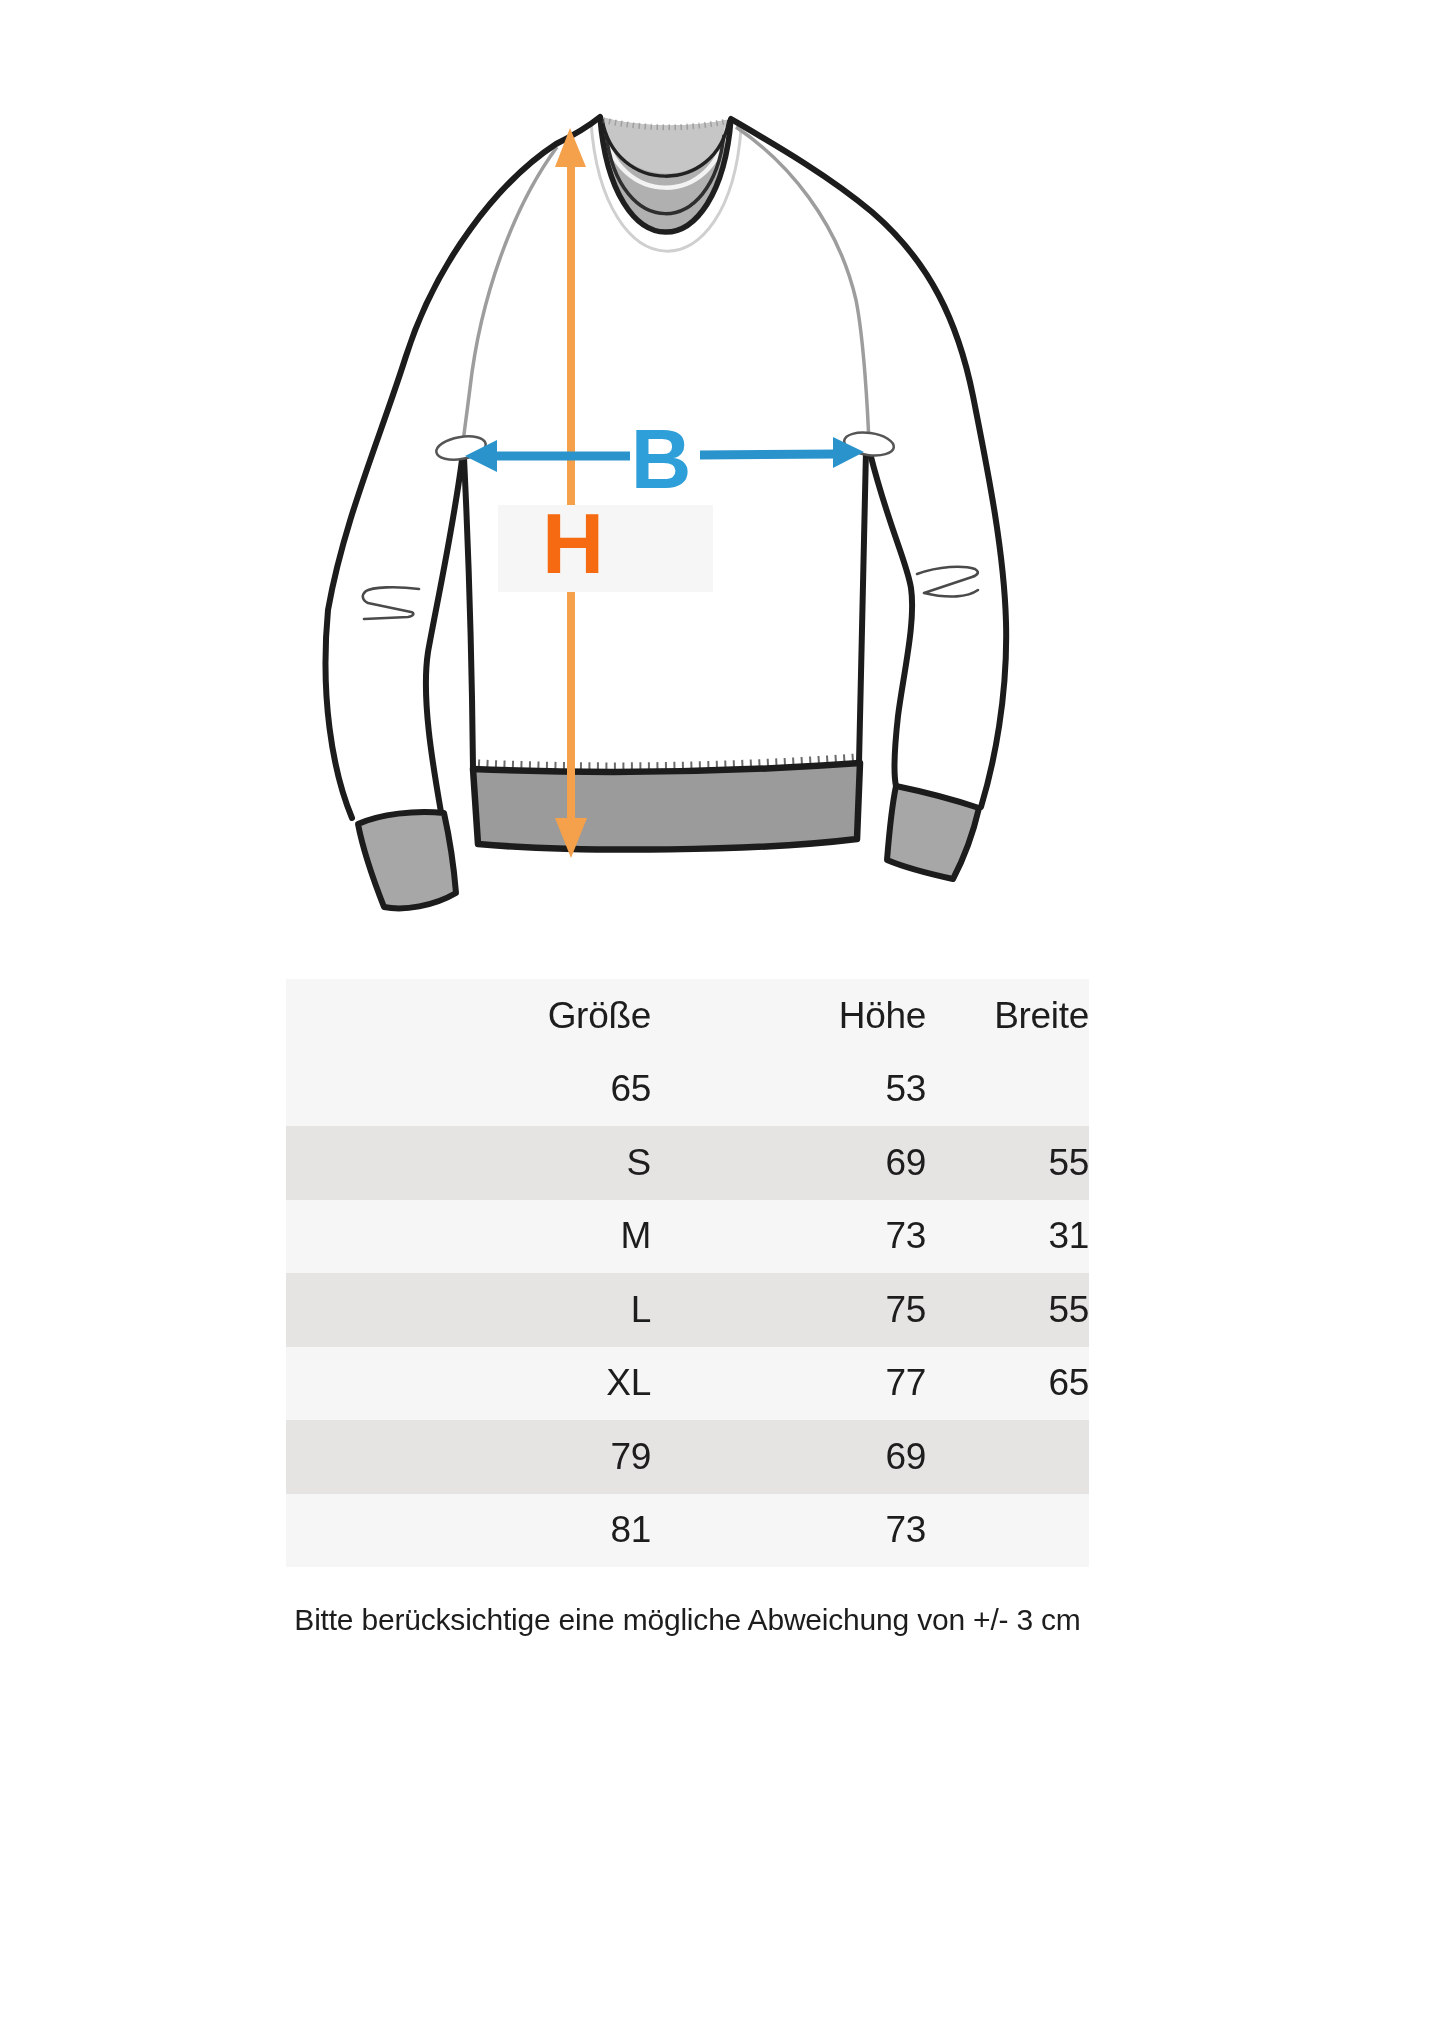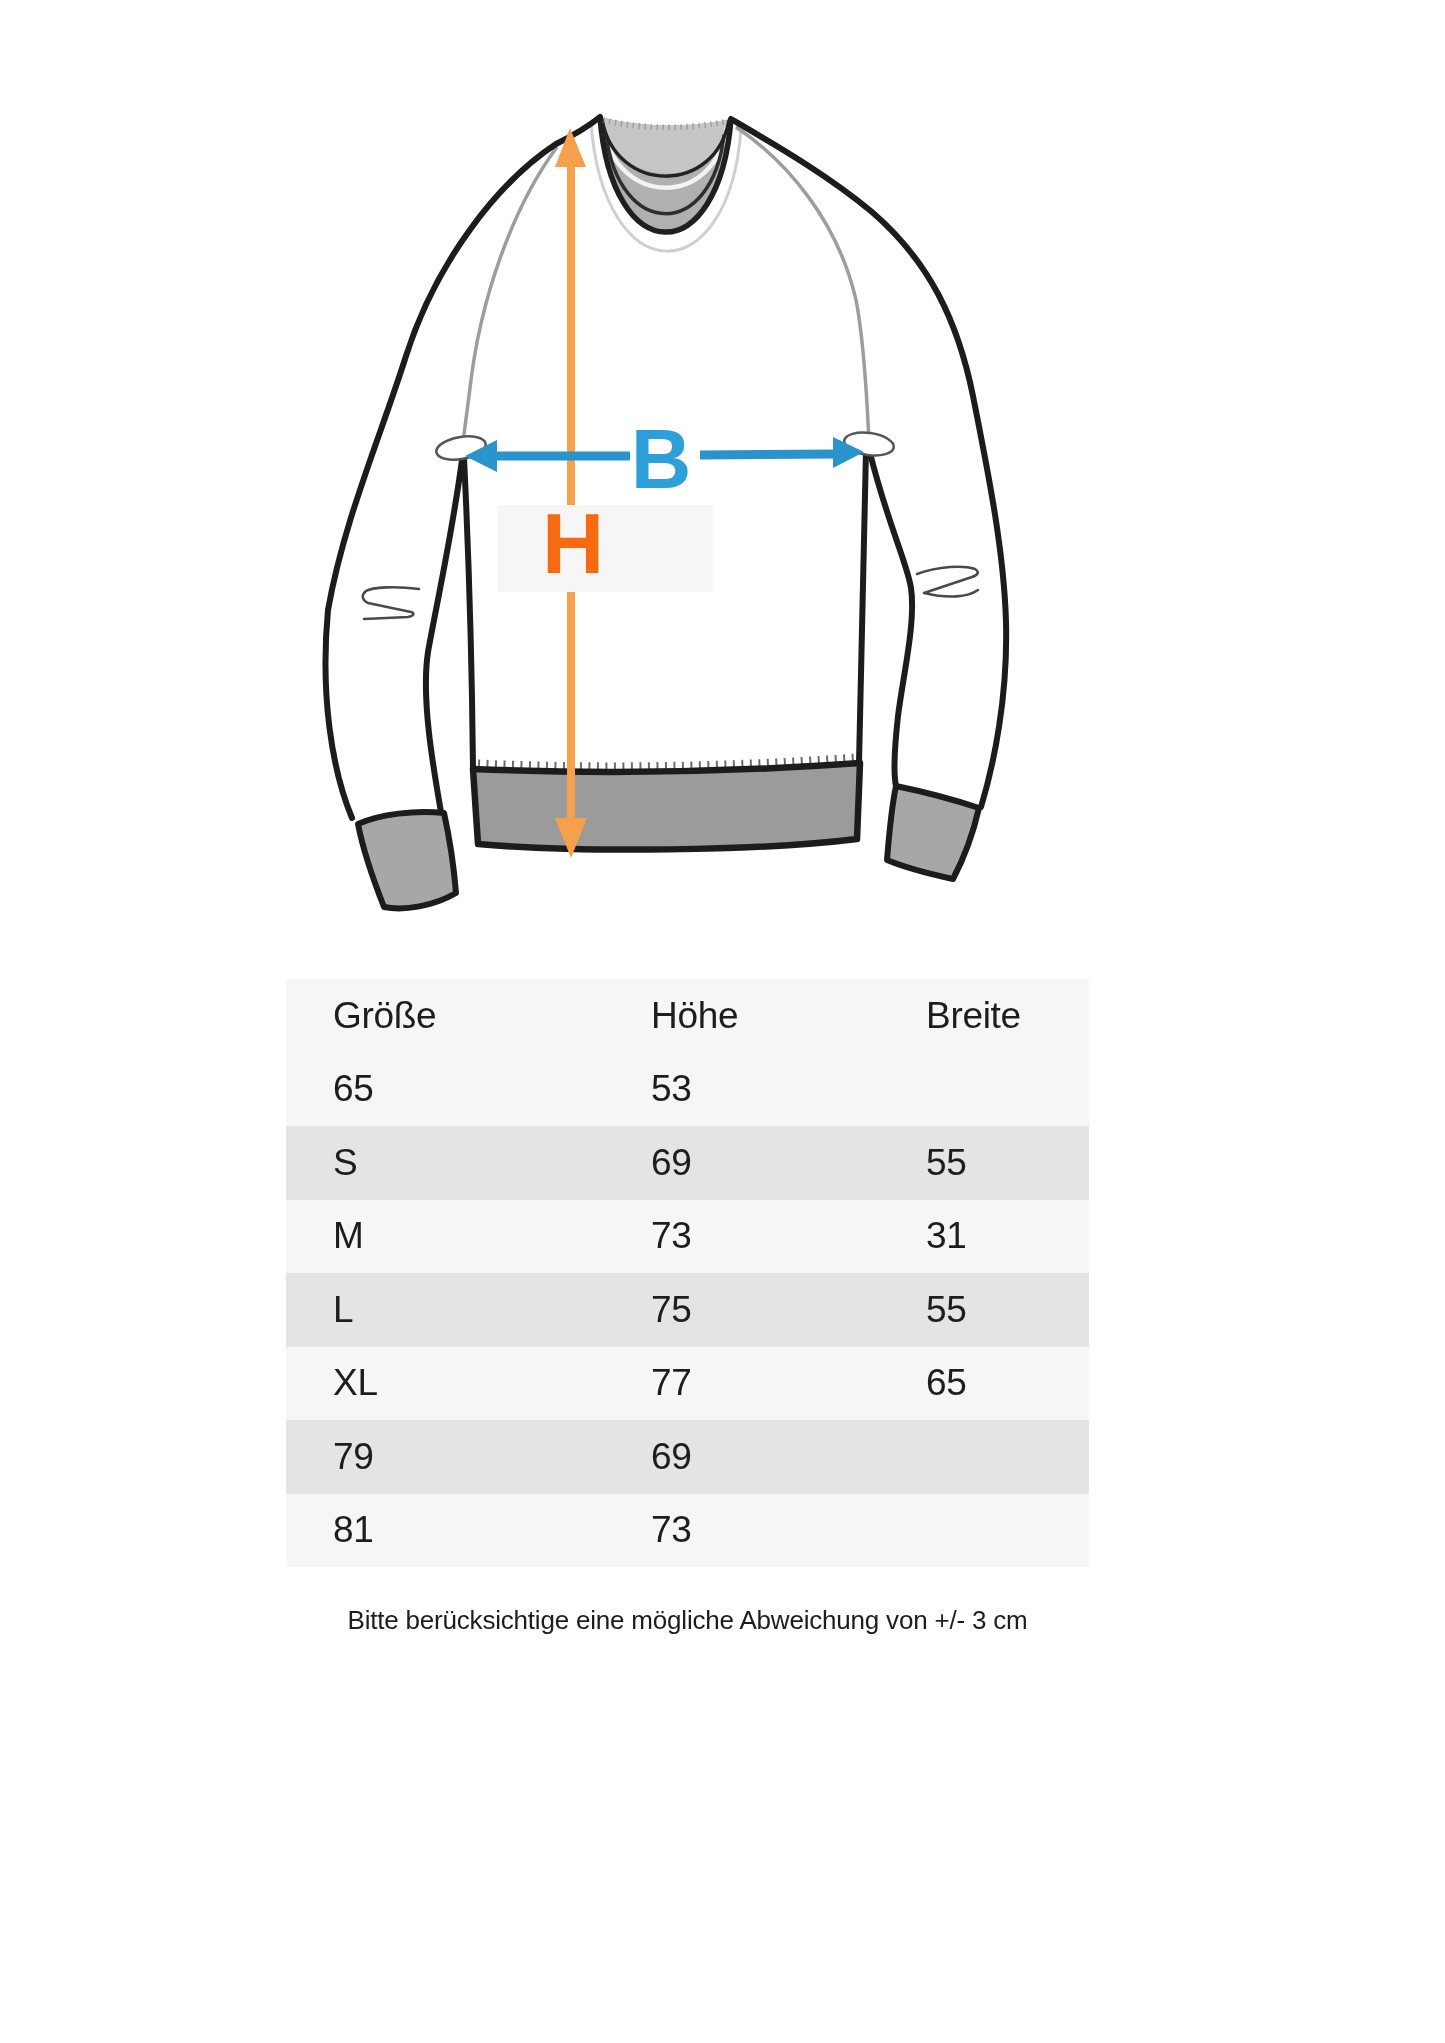--- a/index.html
+++ b/index.html
@@ -2,27 +2,27 @@
 <html><head>
 <meta charset="utf-8">
 <style>
   html,body{margin:0;padding:0;background:#ffffff;}
   .page{position:relative;width:1445px;height:2043px;background:#ffffff;overflow:hidden;
         font-family:"Liberation Sans",sans-serif;color:#1d1d1d;}
   .garment-svg{position:absolute;left:250px;top:70px;width:800px;height:870px;}
 
   .size-table{position:absolute;left:286px;top:979px;width:803px;}
   .trow{display:grid;grid-template-columns:318px 275px 1fr;padding-left:47px;
-        height:73.5px;align-items:center;font-size:37px;letter-spacing:-0.3px;}
+        height:73.5px;align-items:center;font-size:37px;letter-spacing:-0.3px;text-align:right;}
   .size-table .trow:nth-child(odd){background:#f7f6f6;}
   .size-table .trow:nth-child(even){background:#e6e4e3;}
   .cell{white-space:nowrap;}
 
   .note{position:absolute;left:286px;top:1602px;width:803px;text-align:center;
-        font-size:26px;letter-spacing:-0.2px;line-height:36px;color:#1d1d1d;}
+        font-size:30px;letter-spacing:-0.2px;line-height:36px;color:#1d1d1d;}
 </style>
 </head>
 <body>
 
 <div class="page">
 
   <svg class="garment-svg" viewBox="250 70 800 870" xmlns="http://www.w3.org/2000/svg">
 
     <path d="M 591 122 C 603 292, 729 294, 741 129" fill="none" stroke="#cfcfcf" stroke-width="3"></path>
 

